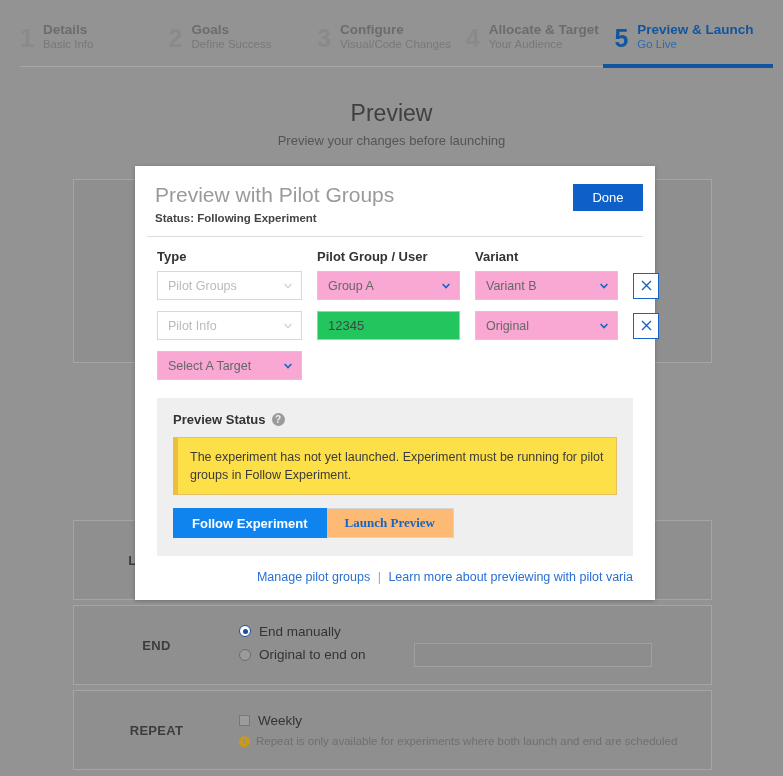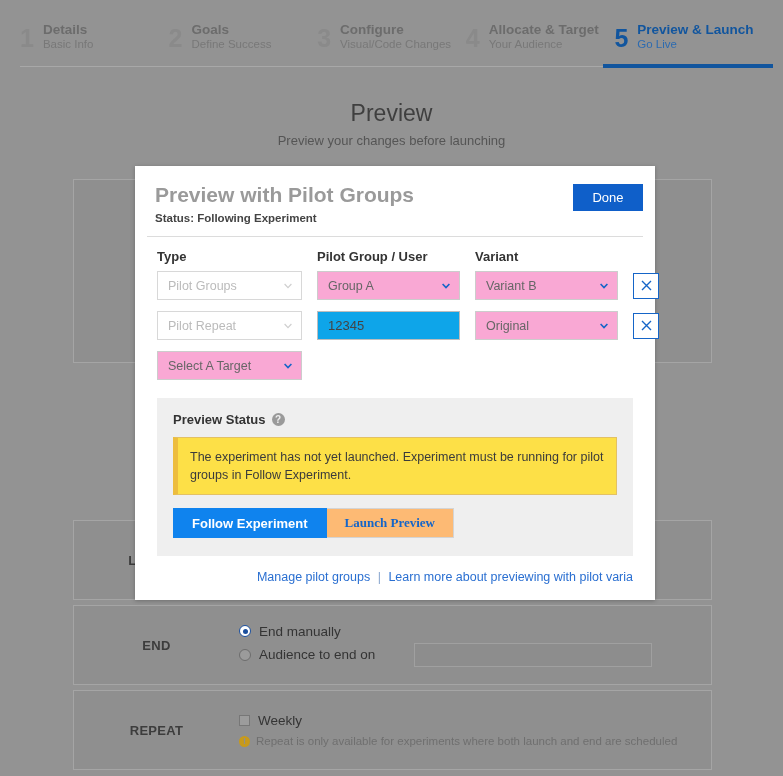--- a/index.html
+++ b/index.html
@@ -223,21 +223,21 @@
     z-index: 20;
     box-shadow: 0 1px 4px rgba(0,0,0,0.25);
   }
   .modal-head {
     padding: 16px 20px 0 20px;
     position: relative;
   }
   .modal-title {
     font-size: 21px;
     color: #9a9a9a;
-    font-weight: bold;
+    font-weight: normal;
     margin: 0;
     line-height: 1.2;
   }
   .modal-status {
     font-size: 11.5px;
     font-weight: bold;
     color: #444;
     margin-top: 5px;
   }
   .done-btn {
@@ -299,21 +299,21 @@
   .chev {
     position: absolute;
     right: 9px; top: 50%;
     margin-top: -3px;
     width: 8px; height: 6px;
   }
   .chev svg { display: block; }
   .textbox {
     height: 29px;
     border: 1px solid #bdbdbd;
-    background: #0ea5e9;
+    background: #22c55e;
     display: flex;
     align-items: center;
     padding: 0 10px;
     font-size: 13px;
     color: #444;
   }
   .x-btn {
     width: 26px; height: 26px;
     border: 1px solid #1565c8;
     background: #fff;
@@ -471,21 +471,21 @@
   <div class="row-card" id="card-end">
     <div class="row-label">END</div>
     <div class="row-content">
       <div class="radio-line">
         <span class="radio checked"></span>
         <span>End manually</span>
       </div>
       <div class="end-grid">
         <div class="radio-line" style="margin-bottom:0;width:175px;">
           <span class="radio"></span>
-          <span>Audience to end on</span>
+          <span>Original to end on</span>
         </div>
         <div class="fake-input" style="width:238px;"></div>
       </div>
     </div>
   </div>
 
   <div class="row-card" id="card-repeat">
     <div class="row-label">REPEAT</div>
     <div class="row-content">
       <div class="check-line">
@@ -554,21 +554,21 @@
           <svg width="11" height="11" viewBox="0 0 11 11">
               <path d="M1 1 L10 10 M10 1 L1 10" stroke="#1565c8" stroke-width="1.4" fill="none"></path>
             </svg>
         </span>
       </div>
     </div>
 
     <div class="form-row">
       <div class="cell-type">
         <div class="select disabled">
-          <span>Pilot Repeat</span>
+          <span>Pilot Info</span>
           <span class="chev">
             <svg width="8" height="6" viewBox="0 0 8 6">
                 <path d="M0.6 1 L4 4.6 L7.4 1" stroke="#cfcfcf" stroke-width="1.2" fill="none"></path>
               </svg>
           </span>
         </div>
       </div>
       <div class="cell-group">
         <div class="textbox">
           <span>12345</span>

